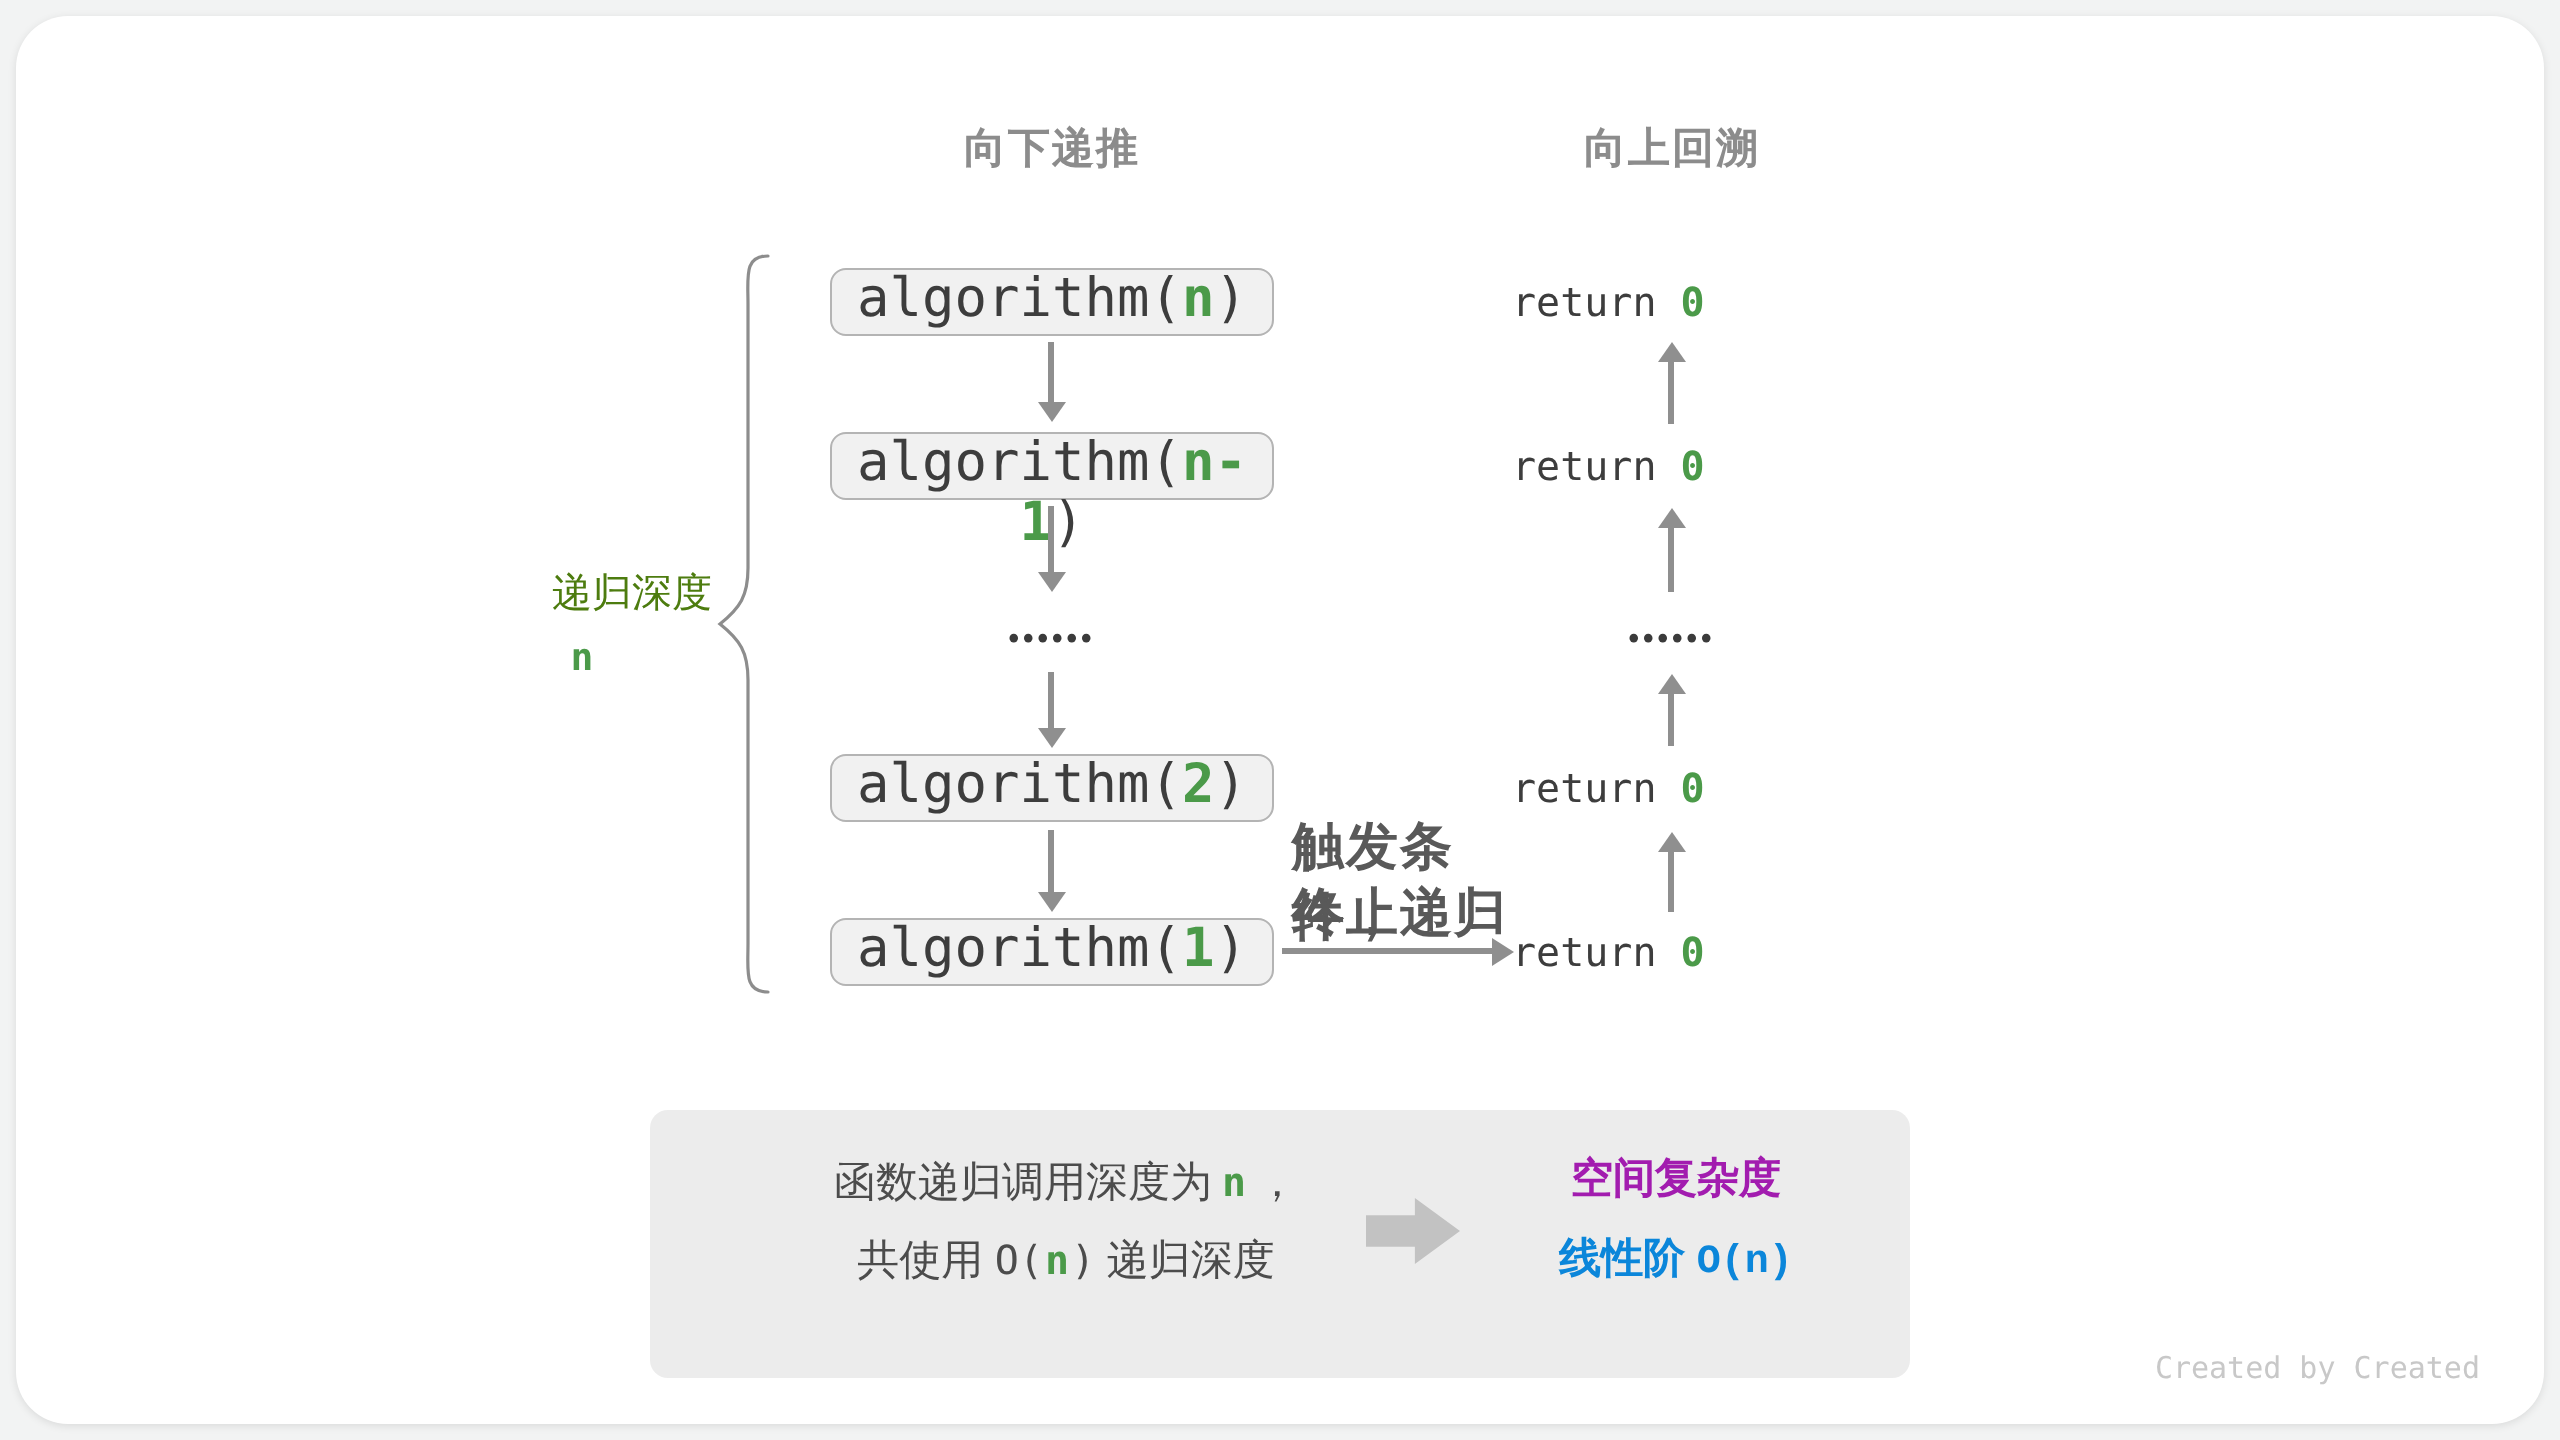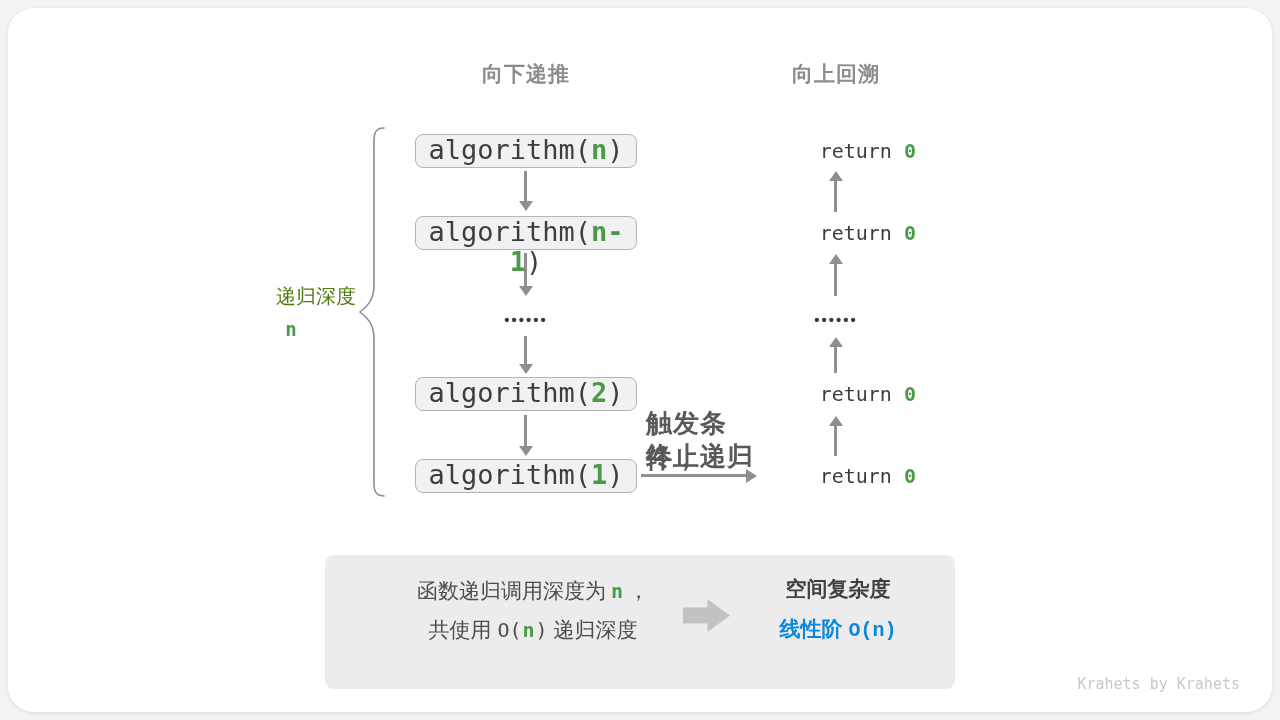--- a/index.html
+++ b/index.html
@@ -12,21 +12,21 @@
 
   .col-header { position:absolute; width:220px; text-align:center; top:60px;
                 font-size:21px; font-weight:bold; color:#8c8c8c; letter-spacing:1px; }
 
   .call-box { position:absolute; left:415px; width:222px; height:34px;
               background:#f1f1f1; border:1.5px solid #b4b4b4; border-radius:8px;
               text-align:center; line-height:30px;
               font-family:"DejaVu Sans Mono", monospace; font-size:27px; color:#3d3d3d; }
   .code-green { color:#4b9a49; font-weight:bold; }
 
-  .return-row { position:absolute; left:756px; width:160px; text-align:right;
+  .return-row { position:absolute; left:756px; width:160px; text-align:left;
                 font-family:"DejaVu Sans Mono", monospace; font-size:20px;
                 color:#3d3d3d; line-height:26px; }
   .return-row .code-green { font-weight:bold; }
 
   .dots { position:absolute; width:120px; text-align:center; font-size:15px;
           font-weight:bold; color:#3b3b3b; letter-spacing:2px; }
 
   .arr-v { position:absolute; width:3px; background:#8f8f8f; }
   .arr-v::after { content:""; position:absolute; left:50%; transform:translateX(-50%);
                   border-left:7px solid transparent; border-right:7px solid transparent; }
@@ -47,21 +47,21 @@
           color:#595959; letter-spacing:1px; }
 
   #summary { position:absolute; left:325px; top:555px; width:630px; height:134px;
              background:#ececec; border-radius:9px; }
   .sum-left { position:absolute; left:8px; width:400px; text-align:center;
               font-size:21px; color:#4c4c4c; }
   .sum-left .code-green { font-family:"DejaVu Sans Mono", monospace; font-size:20px;
                           margin:0 5px; }
   .sum-code { font-family:"DejaVu Sans Mono", monospace; font-size:20px; }
   .sum-right { position:absolute; left:413px; width:200px; text-align:center; font-size:21px; }
-  .sum-right-title { color:#404040; font-weight:bold; }
+  .sum-right-title { color:#a21caf; font-weight:bold; }
   .sum-right-result { color:#0b86da; font-weight:bold; }
   .sum-right-result .sum-code { font-weight:bold;font-family:Liberation Mono, monospace; }
   #block-arrow { position:absolute; left:358px; top:44px; width:47px; height:33px;
                  background:#c2c2c2;
                  clip-path:polygon(0 26%, 52% 26%, 52% 0, 100% 50%, 52% 100%, 52% 74%, 0 74%); }
 
   #watermark { position:absolute; right:40px; top:675px;
                font-family:"DejaVu Sans Mono", monospace; font-size:15px; color:#c8c8c8; }
 </style>
 </head>
@@ -106,14 +106,14 @@
   <div class="note" style="top:439px;">终止递归</div>
 
   <div id="summary">
     <div class="sum-left" style="top:22px;"><span>函数递归调用深度为</span><span class="code-green">n</span><span>，</span></div>
     <div class="sum-left" style="top:61px;"><span>共使用 </span><span class="sum-code">O(</span><span class="code-green" style="margin:0 1px;">n</span><span class="sum-code">)</span><span> 递归深度</span></div>
     <div id="block-arrow"></div>
     <div class="sum-right sum-right-title" style="top:20px;">空间复杂度</div>
     <div class="sum-right sum-right-result" style="top:60px;"><span>线性阶 </span><span class="sum-code">O(n)</span></div>
   </div>
 
-  <div id="watermark">Krahets by Krahets</div>
+  <div id="watermark">Created by Created</div>
 </div>
 
 </body></html>

